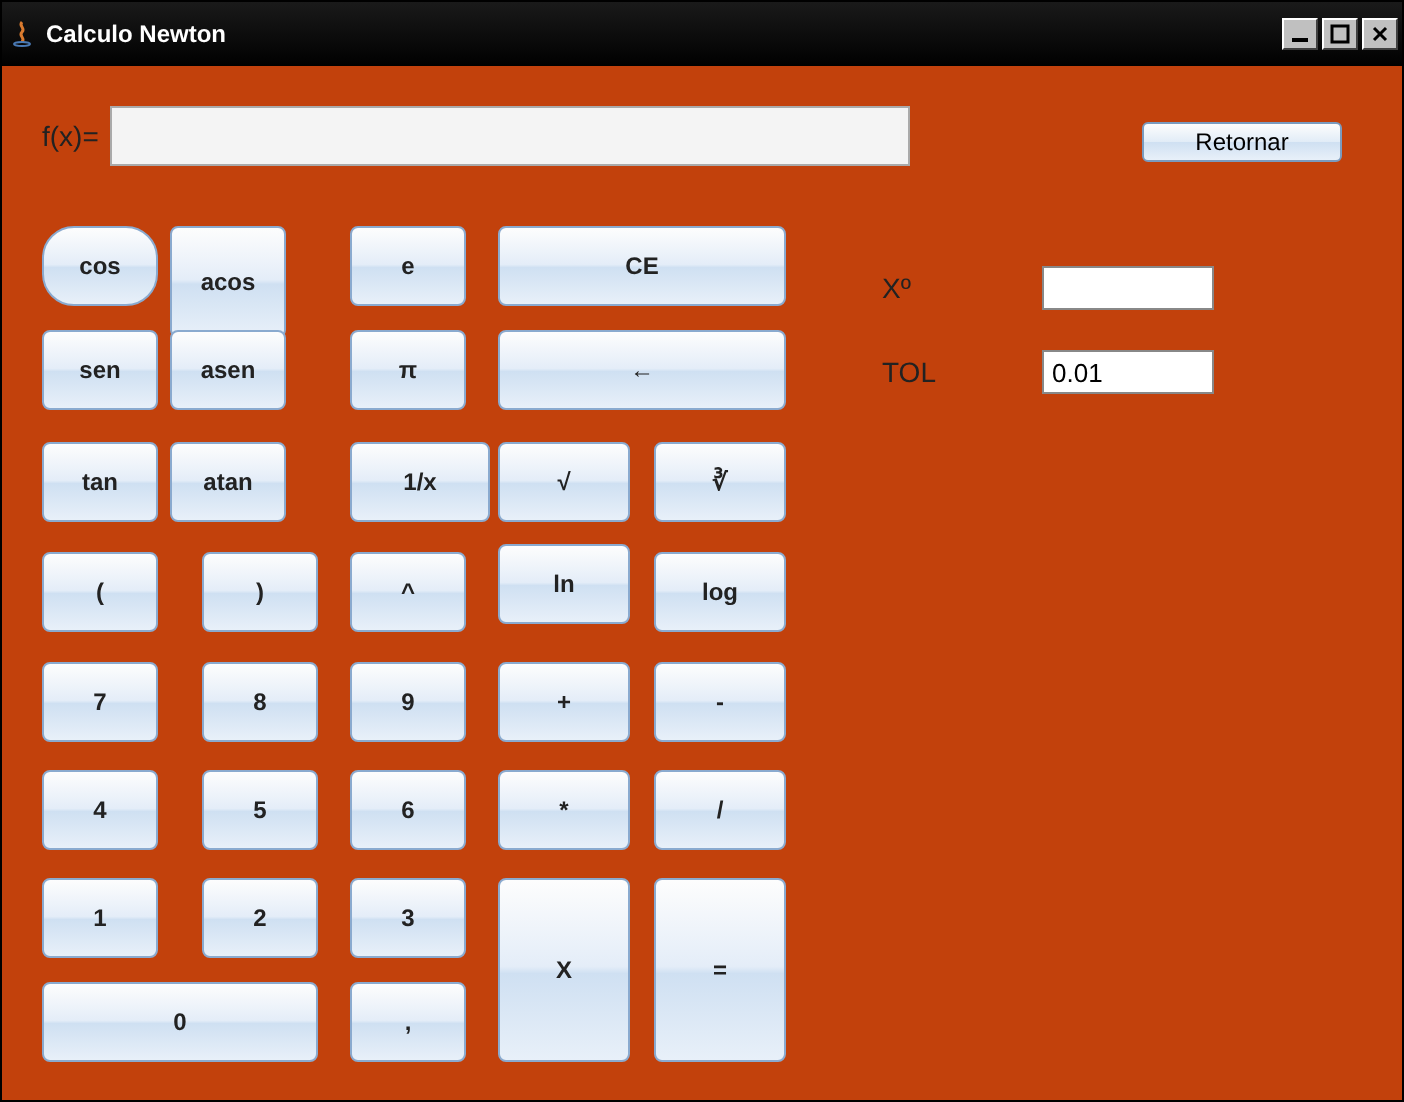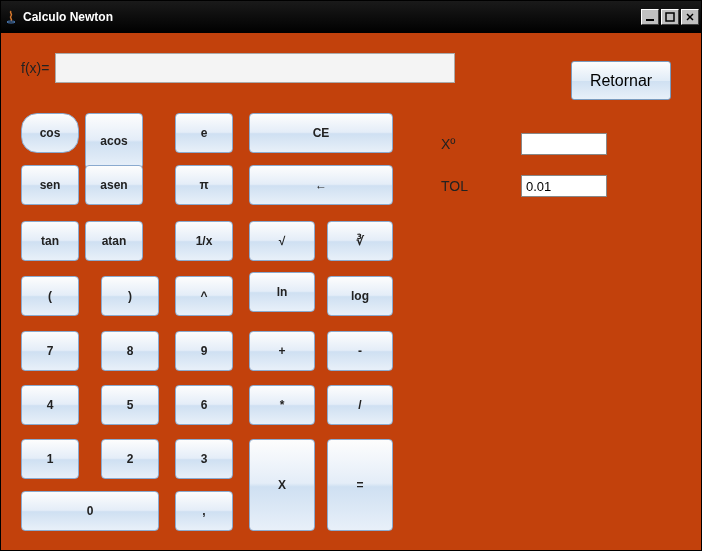--- a/index.html
+++ b/index.html
@@ -67,25 +67,25 @@
   border: 1px solid #aaa;
   background: #f4f4f4;
   padding: 0 6px;
   font-size: 13px;
 }
 .retornar-btn {
   position: absolute;
   right: 30px;
   top: 28px;
   width: 100px;
-  height: 39px;
+  height: 20px;
   background: linear-gradient(to bottom, #fdfdfd 0%, #e1ecf7 50%, #cfe0f2 51%, #e8f0f9 100%);
   border: 1px solid #7a9bbf;
   border-radius: 3px;
-  font-size: 16px;
+  font-size: 12px;
   cursor: pointer;
 }
 .side-fields {
   position: absolute;
   left: 440px;
   top: 100px;
 }
 .field-row {
   display: flex;
   align-items: center;
@@ -181,21 +181,21 @@
     <button class="calc-btn" style="left:154px;top:0px;width:58px;height:40px;">e</button>
     <button class="calc-btn" style="left:228px;top:0px;width:144px;height:40px;">CE</button>
 
     <button class="calc-btn" style="left:0px;top:52px;width:58px;height:40px;">sen</button>
     <button class="calc-btn" style="left:64px;top:52px;width:58px;height:40px;">asen</button>
     <button class="calc-btn" style="left:154px;top:52px;width:58px;height:40px;">π</button>
     <button class="calc-btn" style="left:228px;top:52px;width:144px;height:40px;">←</button>
 
     <button class="calc-btn" style="left:0px;top:108px;width:58px;height:40px;">tan</button>
     <button class="calc-btn" style="left:64px;top:108px;width:58px;height:40px;">atan</button>
-    <button class="calc-btn" style="left:154px;top:108px;width:58px;height:40px;">1/x</button>
+    <button class="calc-btn" style="left:154px;top:108px;width:70px;height:40px;">1/x</button>
     <button class="calc-btn" style="left:228px;top:108px;width:66px;height:40px;">√</button>
     <button class="calc-btn" style="left:306px;top:108px;width:66px;height:40px;">∛</button>
 
     <button class="calc-btn" style="left:0px;top:163px;width:58px;height:40px;">(</button>
     <button class="calc-btn" style="left:80px;top:163px;width:58px;height:40px;">)</button>
     <button class="calc-btn" style="left:154px;top:163px;width:58px;height:40px;">^</button>
     <button class="calc-btn" style="left:228px;top:159px;width:66px;height:40px;">ln</button>
     <button class="calc-btn" style="left:306px;top:163px;width:66px;height:40px;">log</button>
 
     <button class="calc-btn" style="left:0px;top:218px;width:58px;height:40px;">7</button>

